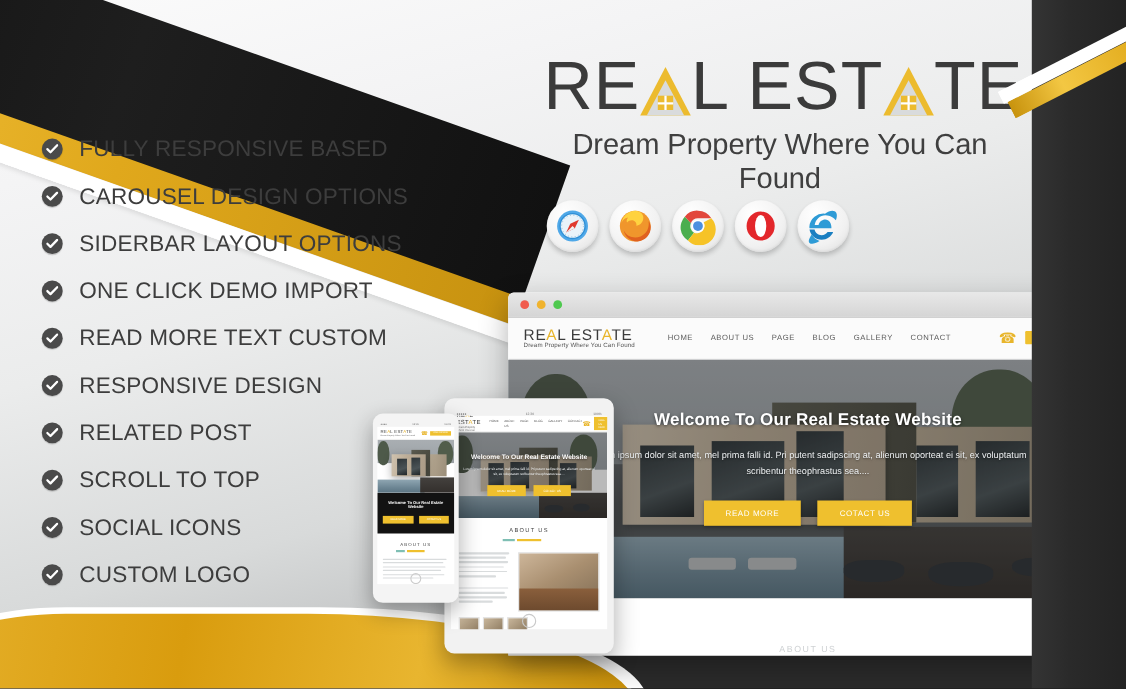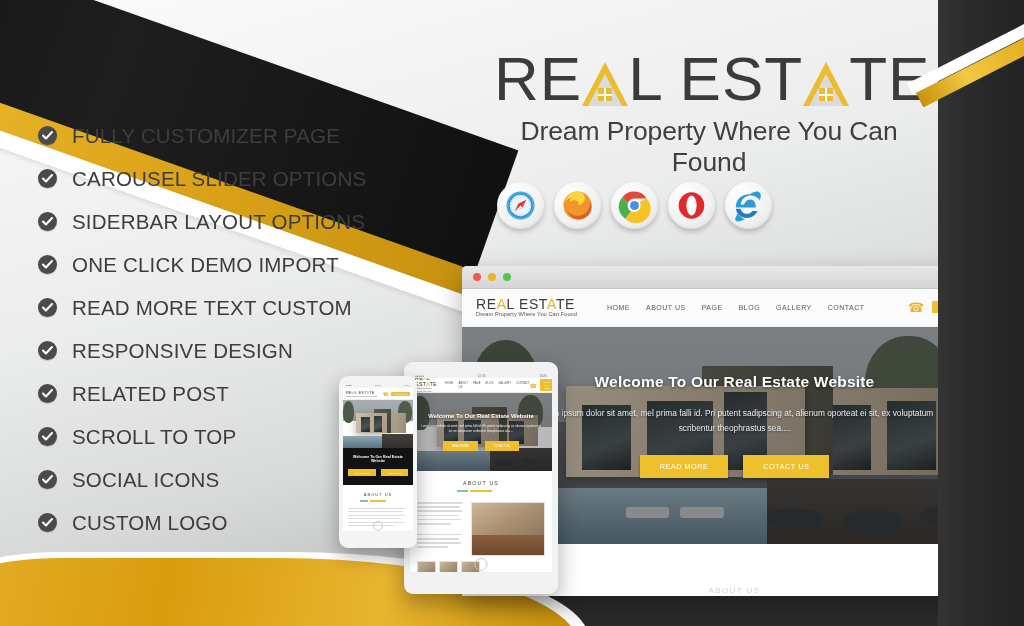--- a/index.html
+++ b/index.html
@@ -308,30 +308,30 @@
   <div class="bottom-curve"></div>
 
   <div class="features">
 
     <div class="feat">
       <span class="tick">
           <svg width="11" height="9" viewBox="0 0 11 9">
             <path d="M1 4.6 L3.9 7.4 L10 1.1" stroke="#fff" stroke-width="2.1" fill="none" stroke-linecap="round" stroke-linejoin="round"></path>
           </svg>
         </span>
-      <span class="feat-label">FULLY CUSTOMIZER PAGE</span>
-    </div>
-
-    <div class="feat">
-      <span class="tick">
-          <svg width="11" height="9" viewBox="0 0 11 9">
-            <path d="M1 4.6 L3.9 7.4 L10 1.1" stroke="#fff" stroke-width="2.1" fill="none" stroke-linecap="round" stroke-linejoin="round"></path>
-          </svg>
-        </span>
-      <span class="feat-label">CAROUSEL SLIDER OPTIONS</span>
+      <span class="feat-label">FULLY RESPONSIVE BASED</span>
+    </div>
+
+    <div class="feat">
+      <span class="tick">
+          <svg width="11" height="9" viewBox="0 0 11 9">
+            <path d="M1 4.6 L3.9 7.4 L10 1.1" stroke="#fff" stroke-width="2.1" fill="none" stroke-linecap="round" stroke-linejoin="round"></path>
+          </svg>
+        </span>
+      <span class="feat-label">CAROUSEL DESIGN OPTIONS</span>
     </div>
 
     <div class="feat">
       <span class="tick">
           <svg width="11" height="9" viewBox="0 0 11 9">
             <path d="M1 4.6 L3.9 7.4 L10 1.1" stroke="#fff" stroke-width="2.1" fill="none" stroke-linecap="round" stroke-linejoin="round"></path>
           </svg>
         </span>
       <span class="feat-label">SIDERBAR LAYOUT OPTIONS</span>
     </div>

